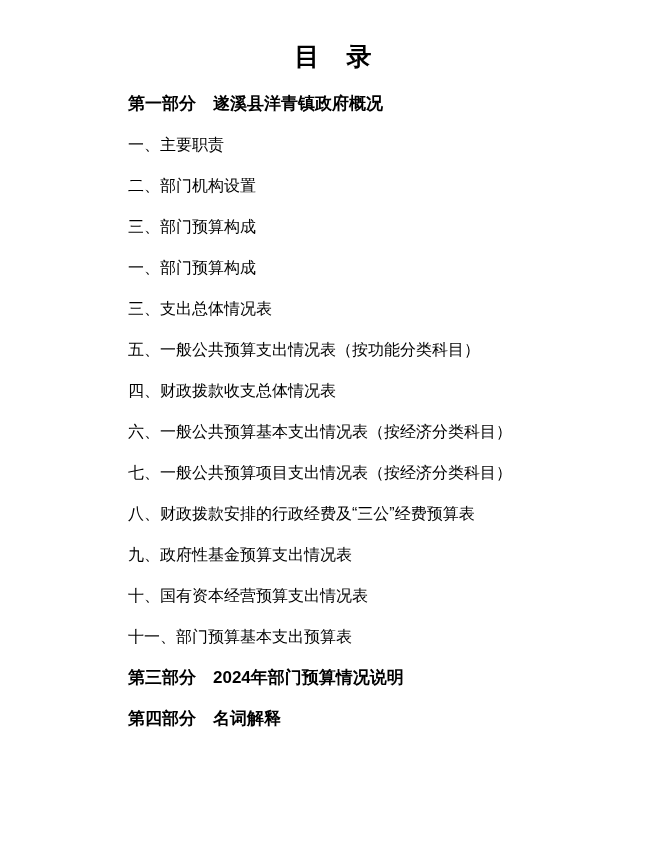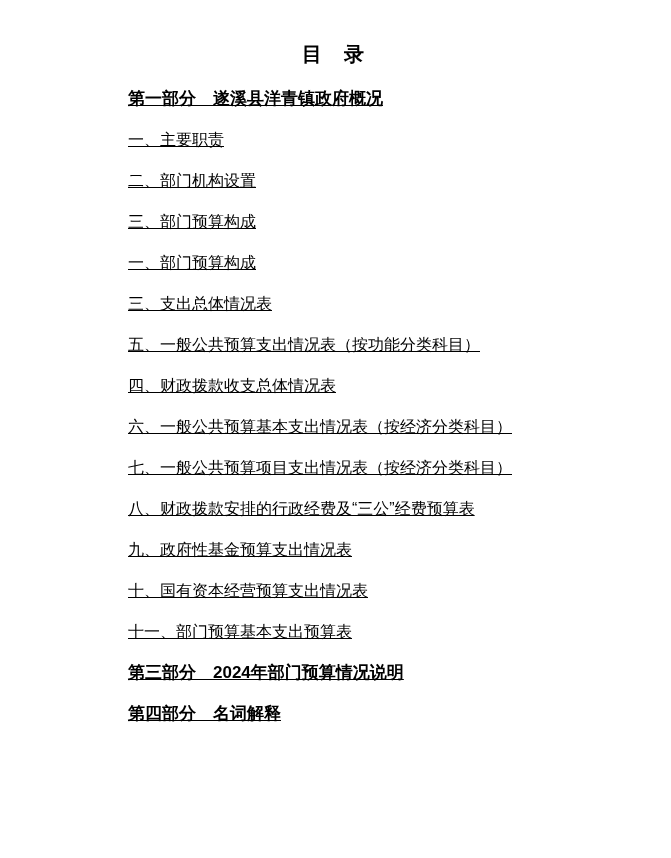--- a/index.html
+++ b/index.html
@@ -16,34 +16,33 @@
   }
   .page {
     box-sizing: border-box;
     width: 671px;
     height: 858px;
     padding-top: 44px;
   }
   .doc-title {
     margin: 0 4px 26px 0;
     text-align: center;
-    font-size: 20px;
+    font-size: 25px;
     font-weight: 700;
     line-height: 1;
     letter-spacing: 1px;
   }
   .toc {
     margin-left: 128px;
     margin-right: 24px;
   }
   .toc-entry {
     margin: 0 0 24px 0;
     line-height: 17px;
     white-space: pre-wrap;
-    text-decoration: underline;
   }
   .toc-entry.section {
     font-size: 17px;
     font-weight: 700;
   }
   .toc-entry.item {
     font-size: 16px;
     font-weight: 400;
   }
 </style>

